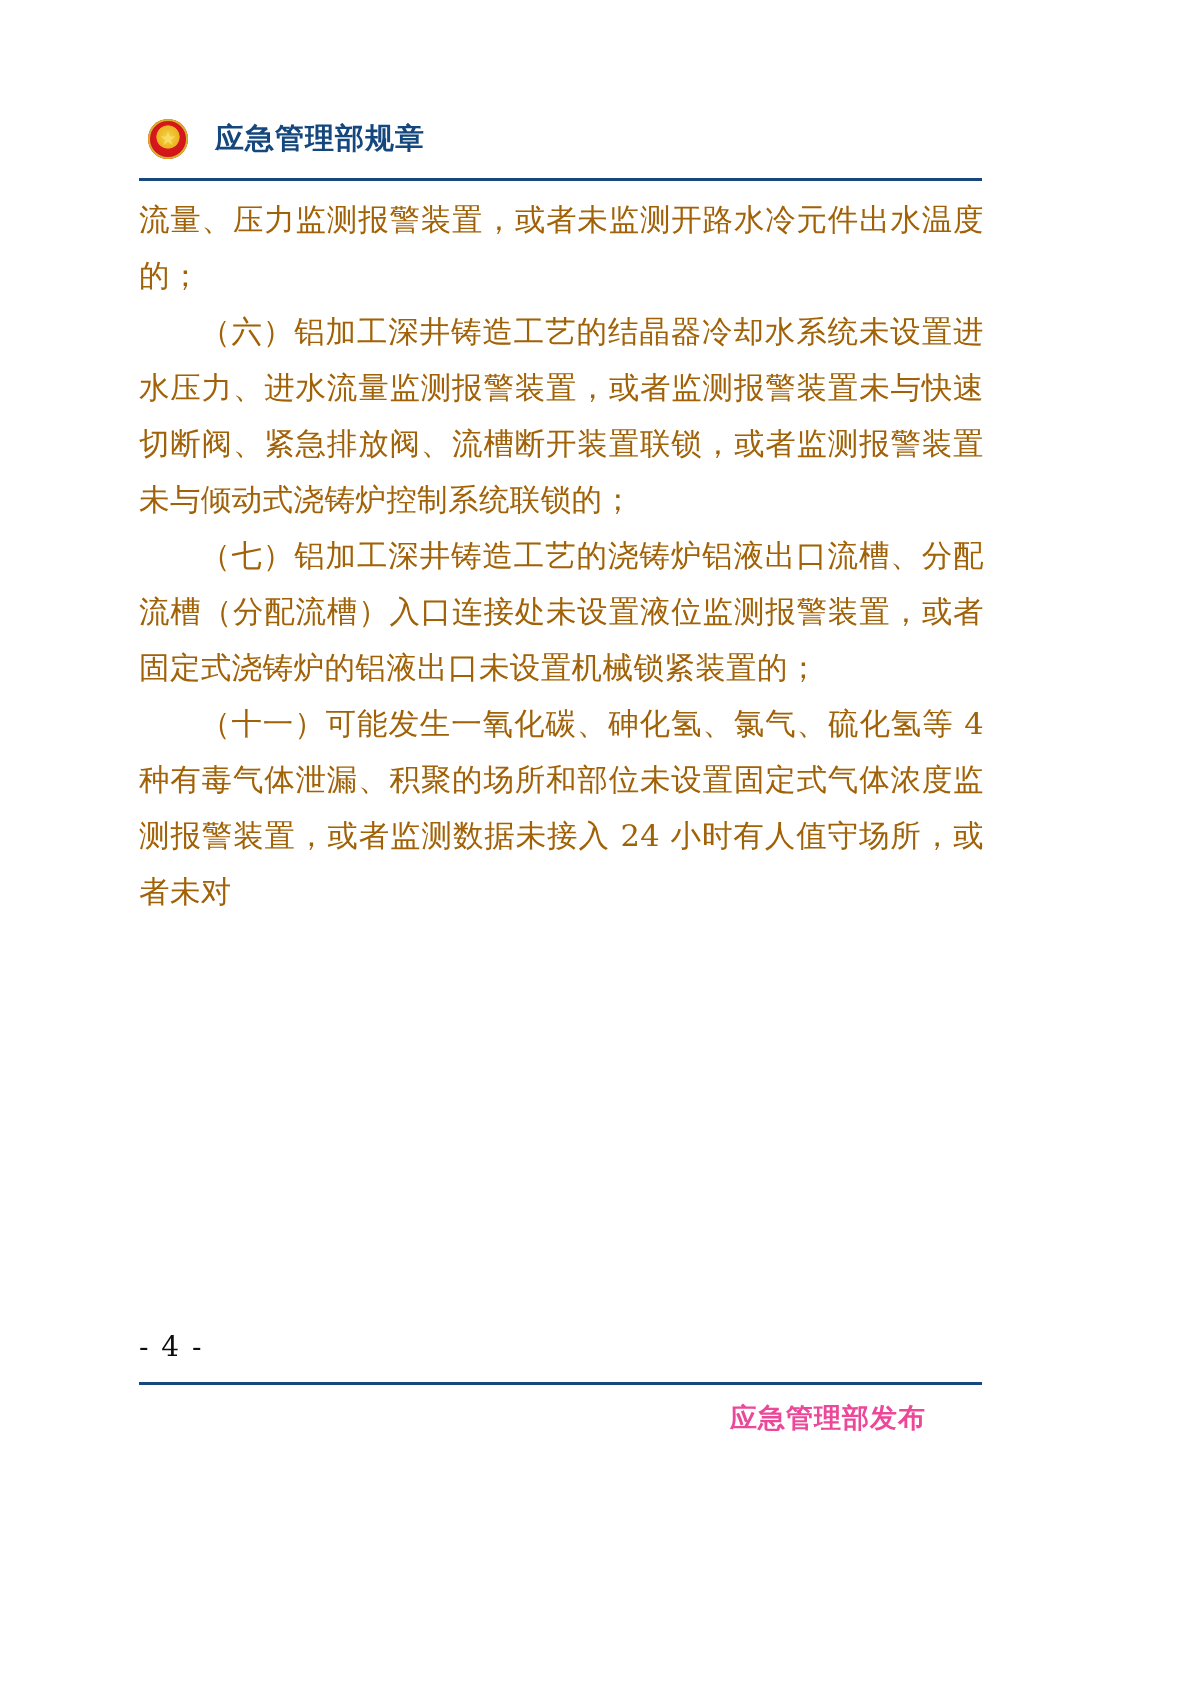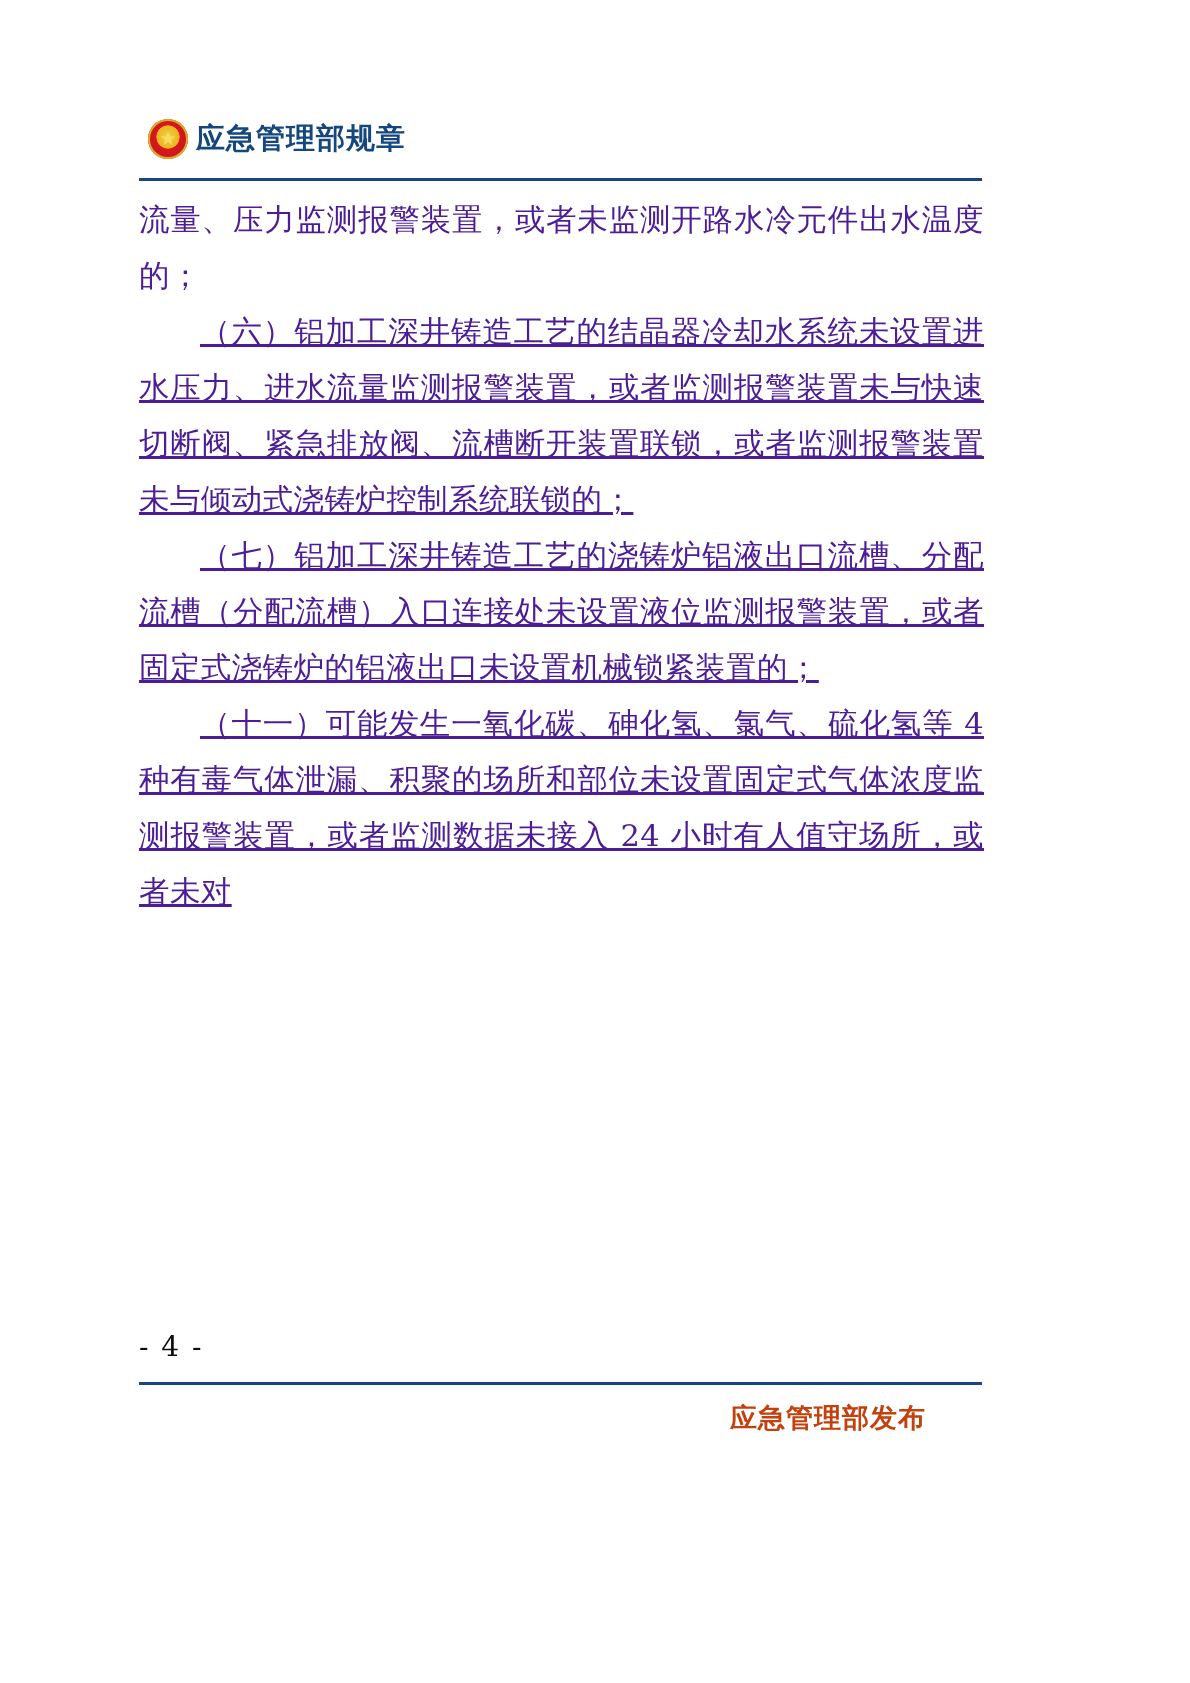--- a/index.html
+++ b/index.html
@@ -42,21 +42,21 @@
     content: "★";
     position: absolute;
     left: 0; right: 0; top: 50%;
     transform: translateY(-52%);
     text-align: center;
     font-size: 19px;
     color: #f7dd62;
     line-height: 1;
   }
   .header-title {
-    margin-left: 8px;
+    margin-left: 27px;
     font-family: "Liberation Sans", sans-serif;
     font-weight: bold;
     font-size: 29px;
     color: #14477d;
     letter-spacing: 1px;
     white-space: nowrap;
   }
   .rule-top {
     position: absolute;
     left: 139px;
@@ -68,30 +68,29 @@
   
   .content {
     position: absolute;
     left: 139px;
     top: 192px;
     width: 845px;
   }
   .para {
     font-size: 30.5px;
     line-height: 56px;
-    color: #4c1d95;
+    color: #a16207;
     text-align: justify;
     text-justify: inter-ideograph;
     letter-spacing: 0.4px;
     margin: 0;
     font-family: "DejaVu Serif", "Liberation Serif", serif;
   }
   .para.indent {
     text-indent: 61px;
-    text-decoration: underline;
   }
   
   .page-number {
     position: absolute;
     left: 139px;
     top: 1330px;
     font-size: 28px;
     color: #0d0d0d;
     letter-spacing: 2px;
     font-family: "DejaVu Serif", "Liberation Serif", serif;
@@ -108,21 +107,21 @@
     position: absolute;
     left: 139px;
     top: 1400px;
     width: 843px;
     text-align: right;
     padding-right: 56px;
     box-sizing: border-box;
     font-family: "Liberation Sans", sans-serif;
     font-weight: bold;
     font-size: 27px;
-    color: #c2410c;
+    color: #ec4899;
     letter-spacing: 1px;
   }
 </style>
 </head>
 <body>
 
 <div class="page">
 
   <div class="header">
     <div class="emblem"></div>

